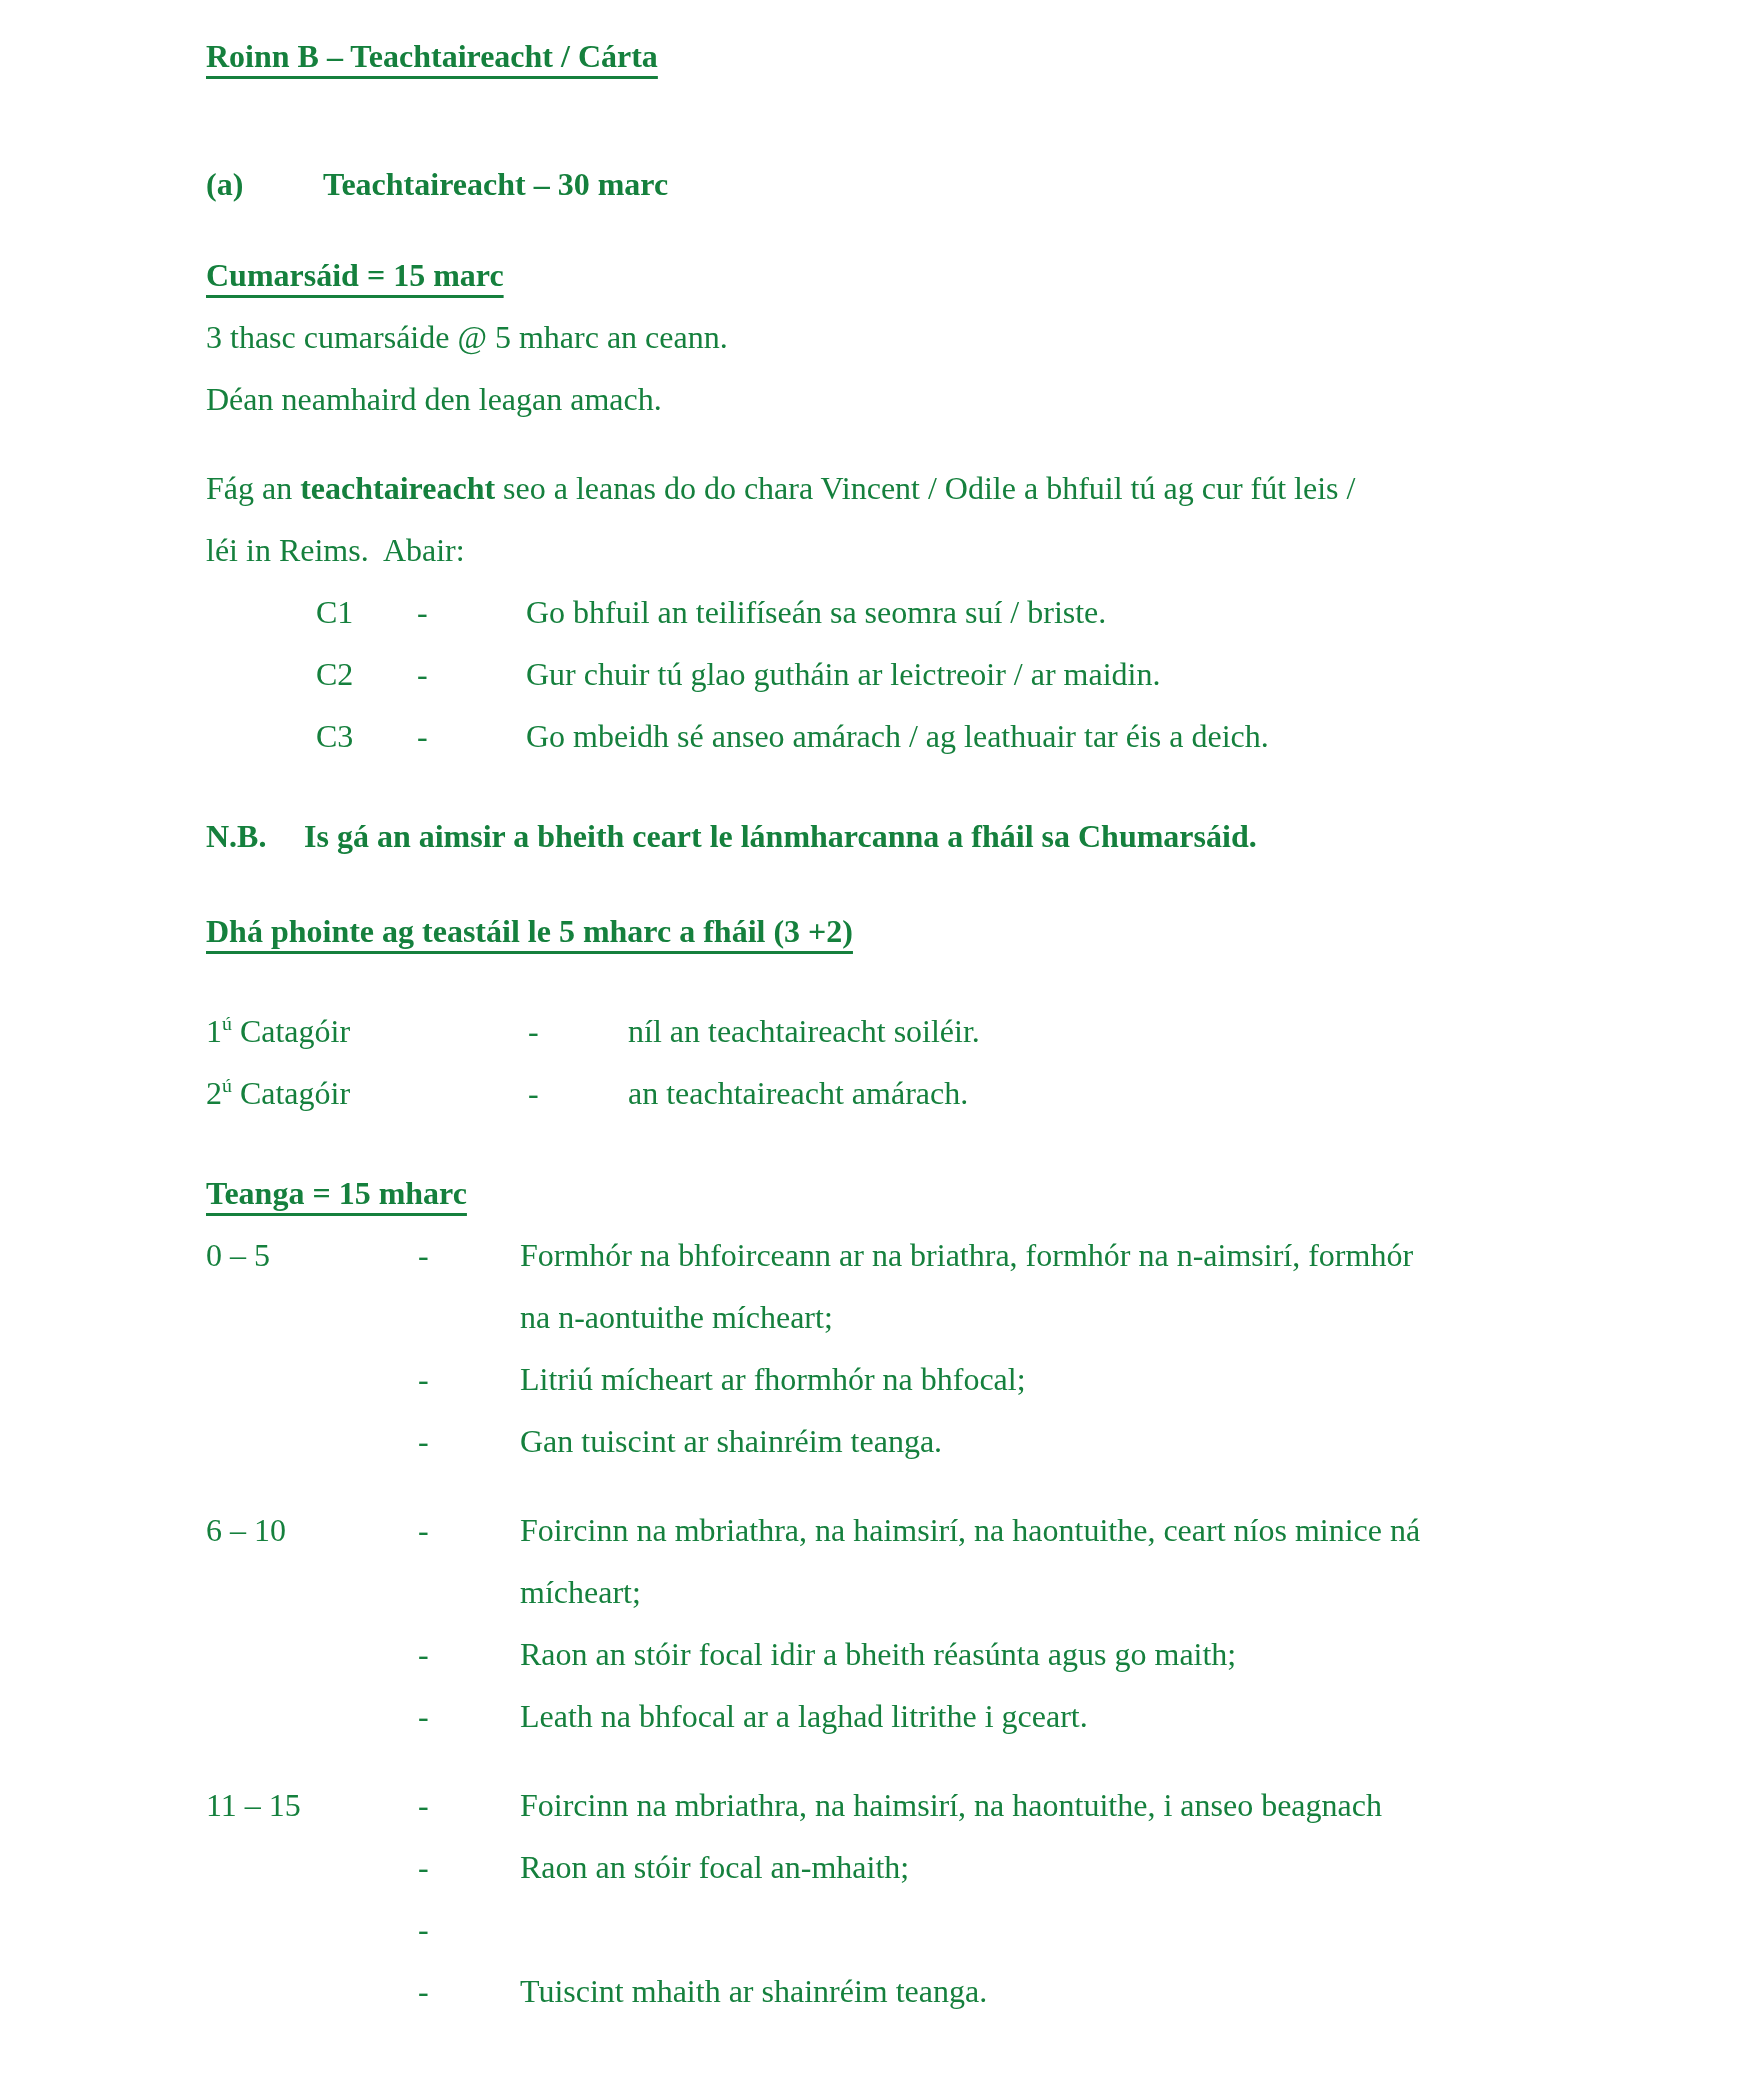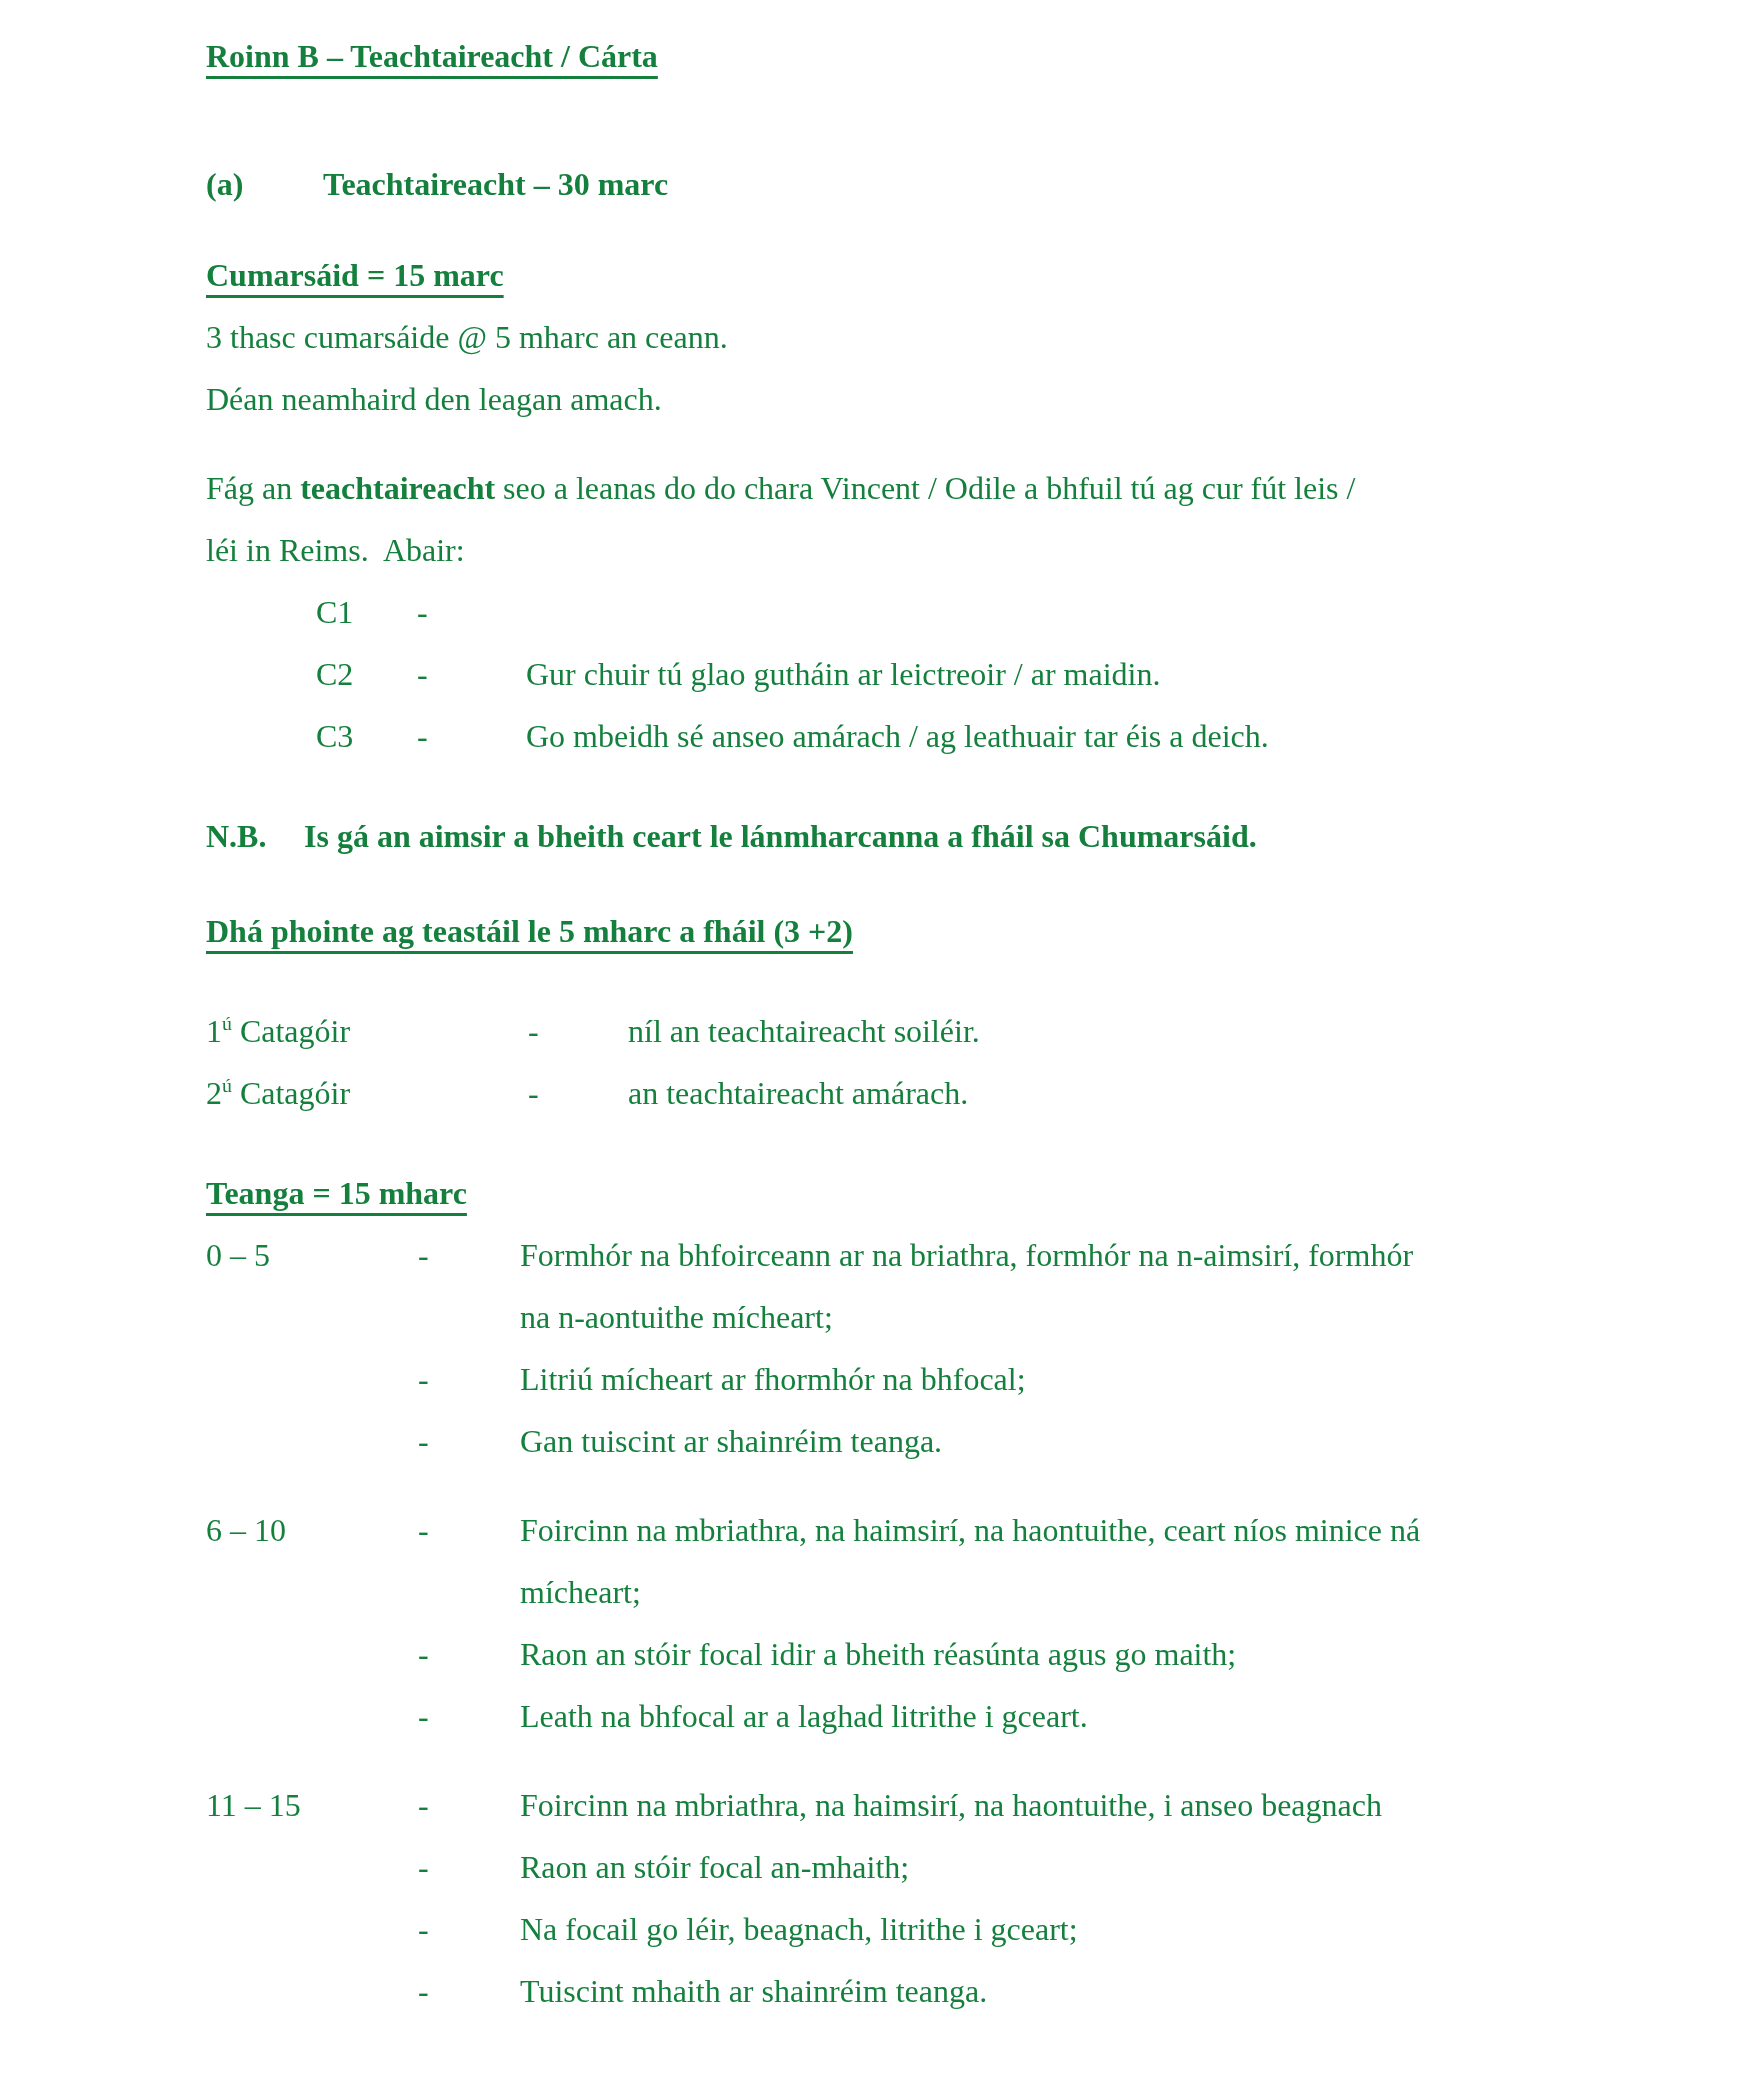--- a/index.html
+++ b/index.html
@@ -61,20 +61,21 @@
   <p>Déan neamhaird den leagan amach.</p>
 
   <div class="mt28">
     <p><span>Fág an </span><span class="b">teachtaireacht</span><span> seo a leanas do do chara Vincent / Odile a bhfuil tú ag cur fút leis /</span></p>
     <p>léi in Reims.&nbsp; Abair:</p>
   </div>
 
   <div class="task-row">
     <span>C1</span>
     <span class="dash-cell">-</span>
+    <span>Go bhfuil an teilifíseán sa seomra suí / briste.</span>
   </div>
   <div class="task-row">
     <span>C2</span>
     <span class="dash-cell">-</span>
     <span>Gur chuir tú glao gutháin ar leictreoir / ar maidin.</span>
   </div>
   <div class="task-row">
     <span>C3</span>
     <span class="dash-cell">-</span>
     <span>Go mbeidh sé anseo amárach / ag leathuair tar éis a deich.</span>
@@ -156,23 +157,20 @@
   <div class="band">
     <span></span>
     <span class="dash-cell">-</span>
     <span>
         <p>Raon an stóir focal an-mhaith;</p>
       </span>
   </div>
   <div class="band">
     <span></span>
     <span class="dash-cell">-</span>
-    <span>
-        <p>Na focail go léir, beagnach, litrithe i gceart;</p>
-      </span>
   </div>
   <div class="band">
     <span></span>
     <span class="dash-cell">-</span>
     <span>
         <p>Tuiscint mhaith ar shainréim teanga.</p>
       </span>
   </div>
 
 </div>

